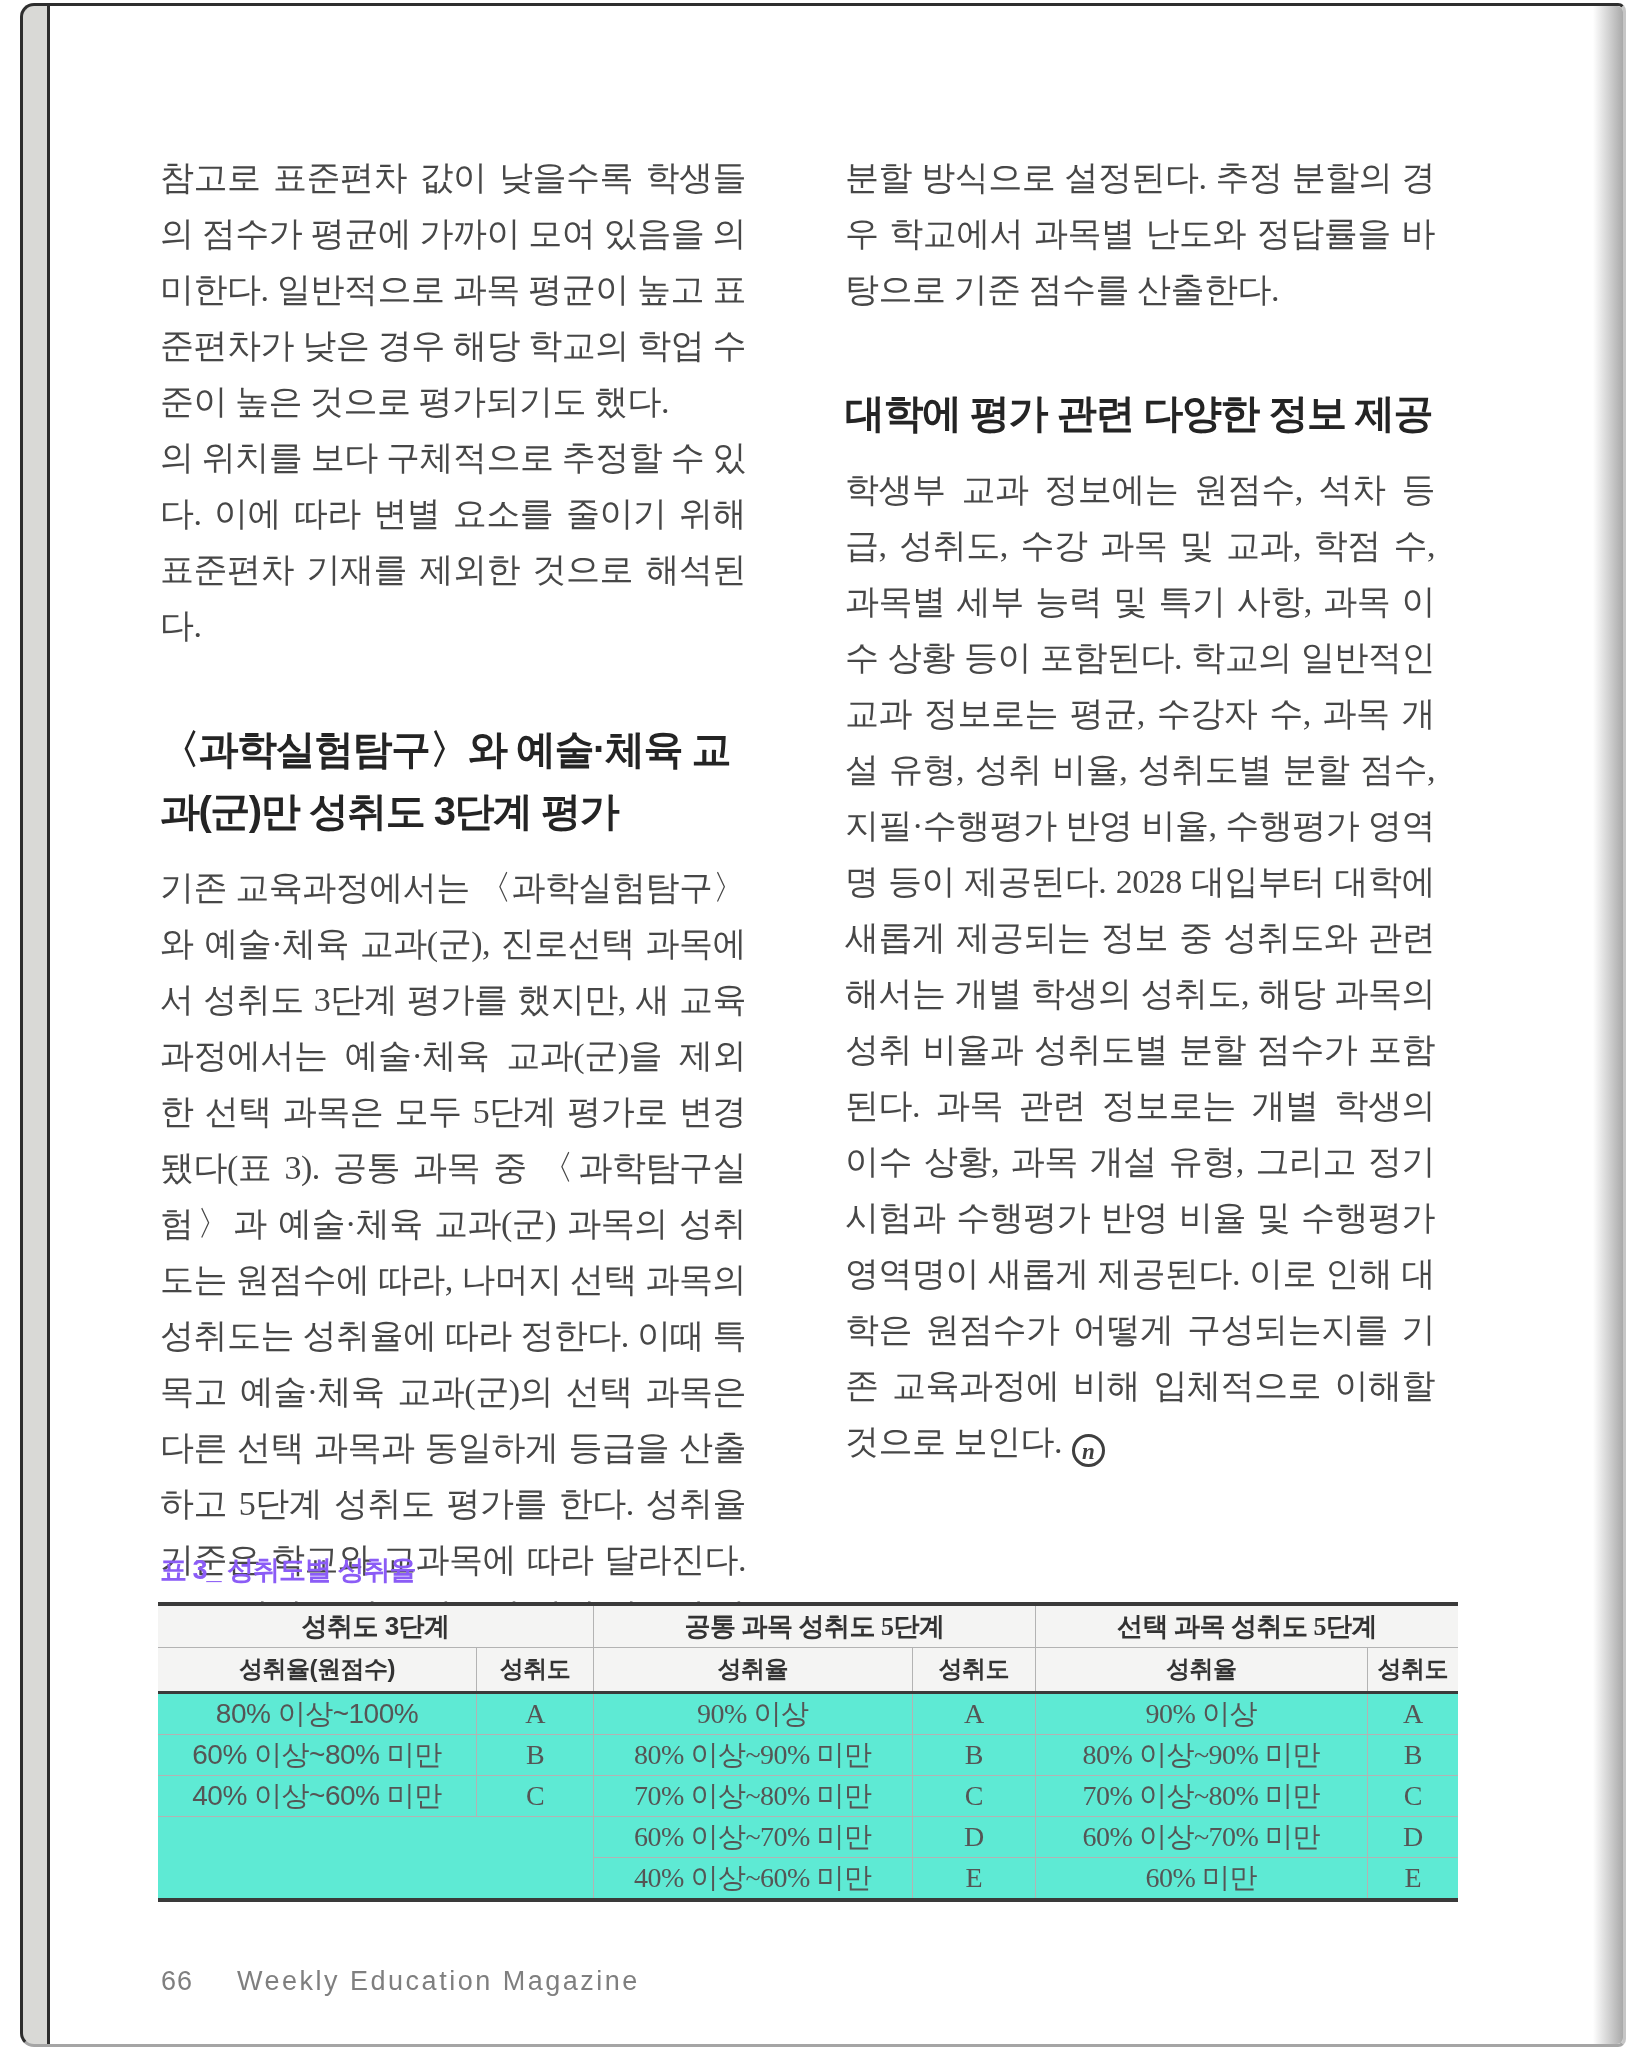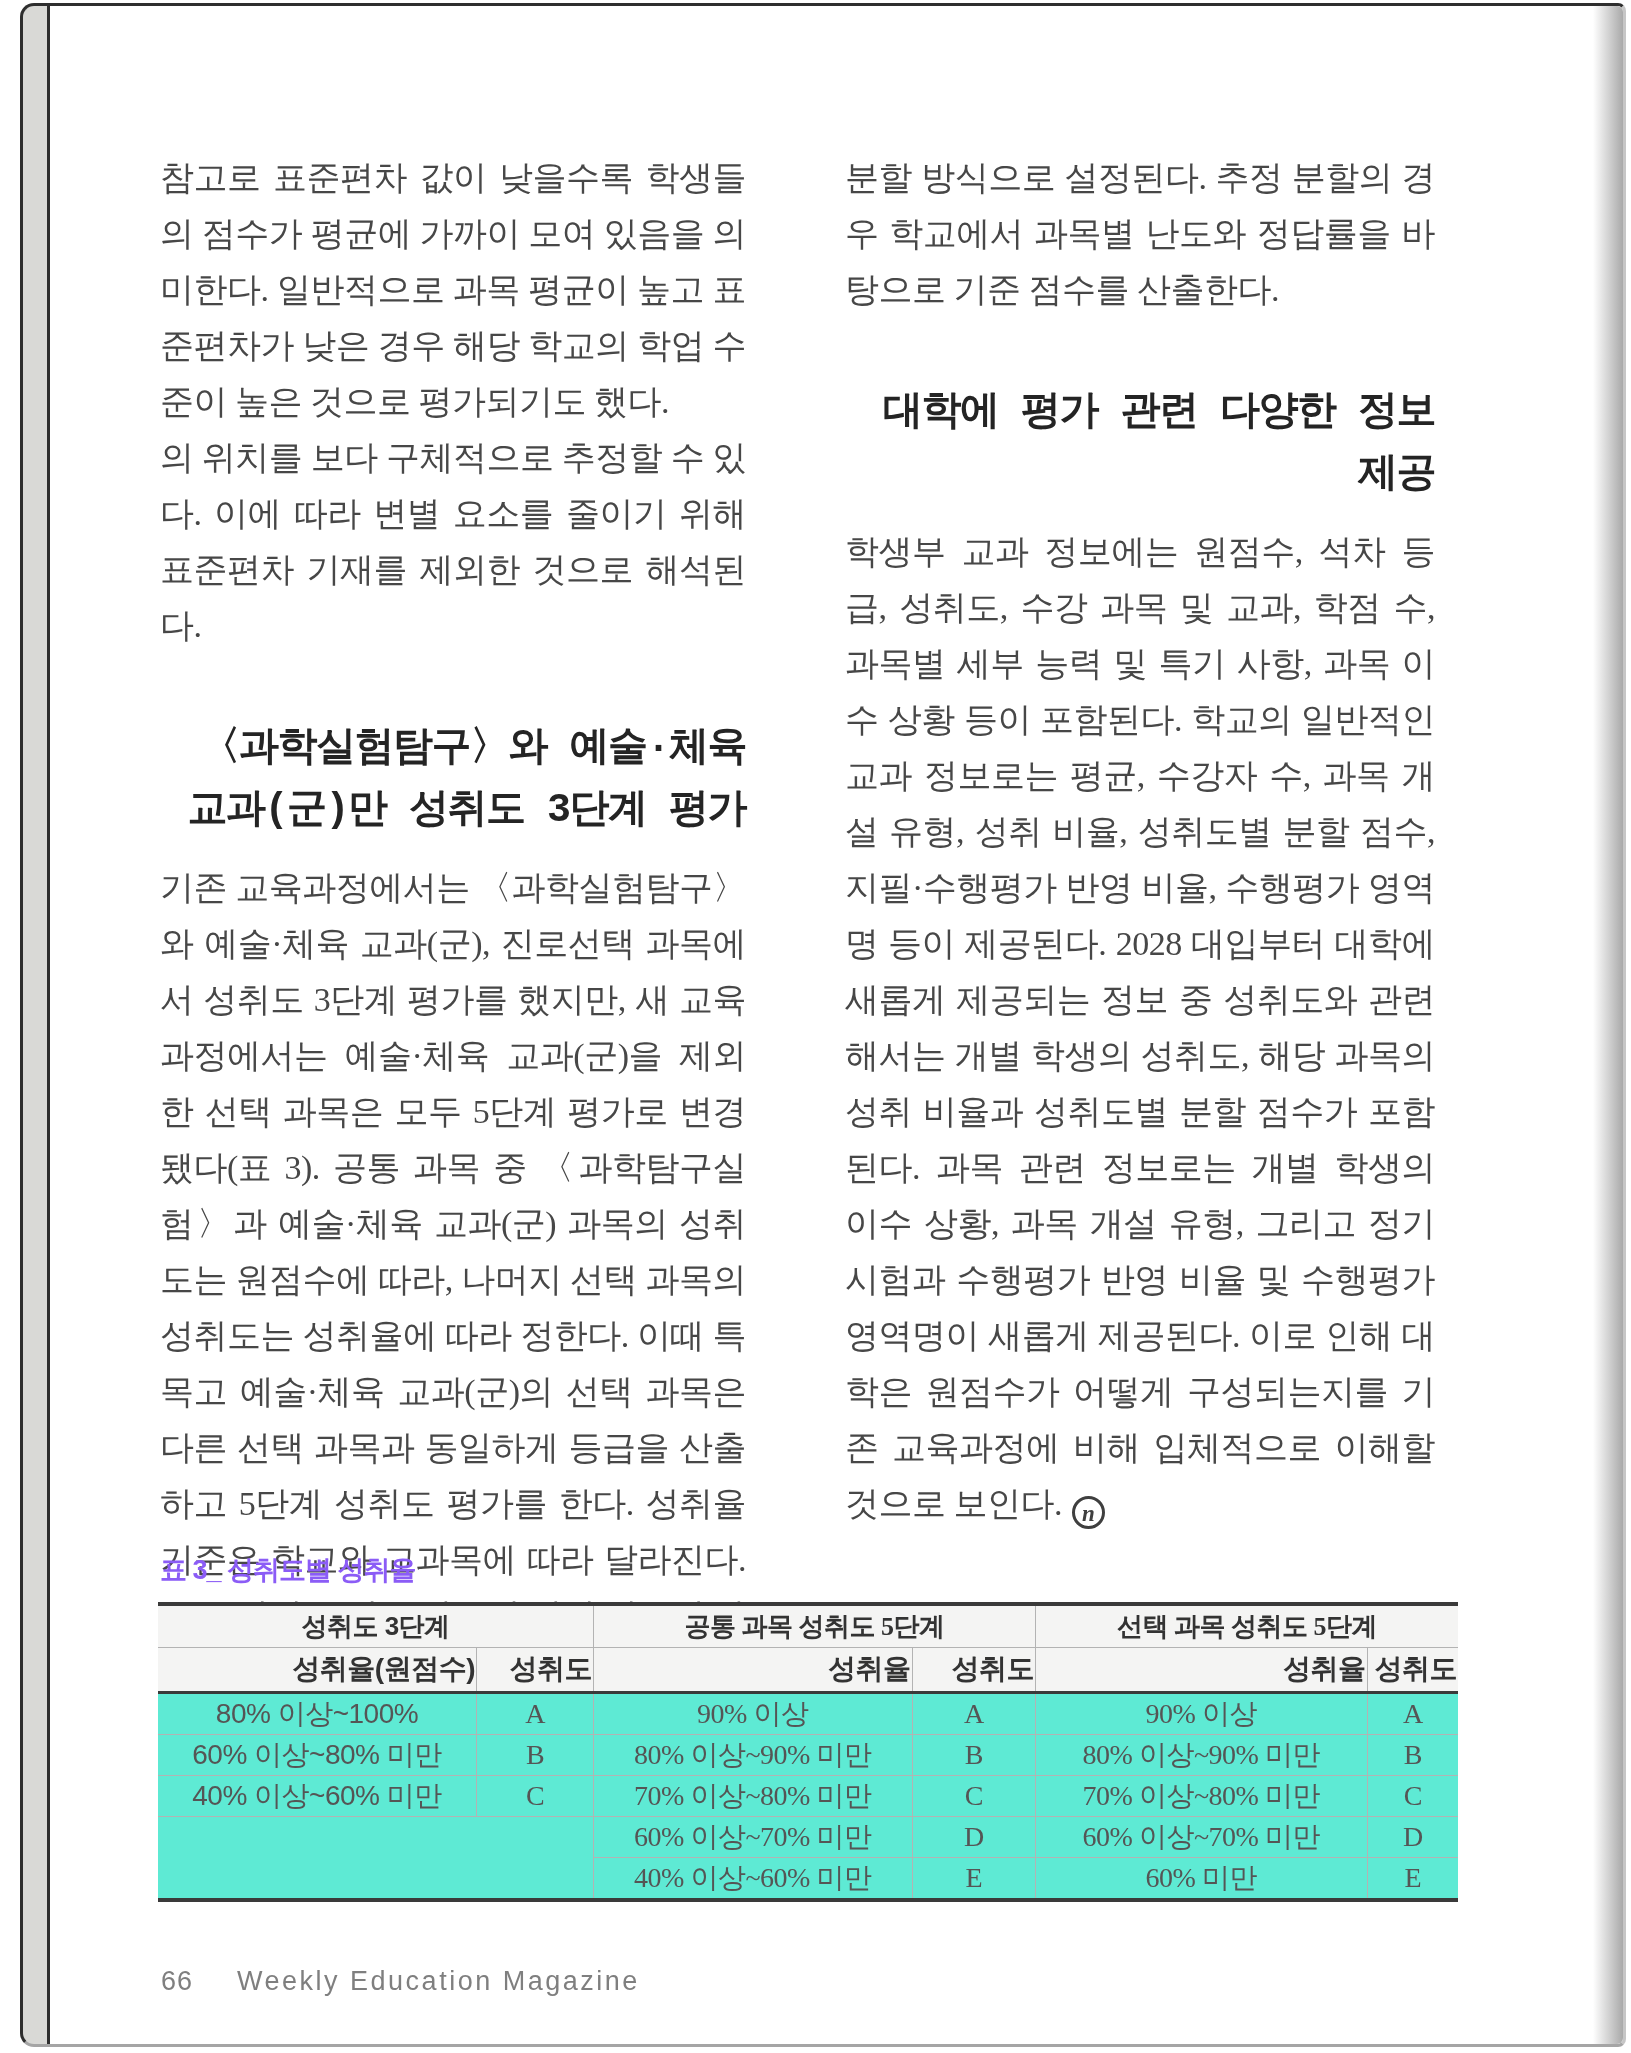--- a/index.html
+++ b/index.html
@@ -47,25 +47,24 @@
   p.body-text{
     margin:0;
     font-family:"Liberation Serif", serif;
     font-size:34px;line-height:56px;
     color:var(--text-body);
     text-align:justify;
     letter-spacing:-0.5px;
   }
   h2.section-heading{
     margin:64px 0 18px 0;
-    font-family:Liberation Mono, monospace;
+    font-family:Liberation Sans, sans-serif;
     font-size:40px;line-height:62px;font-weight:700;
     color:var(--text-heading);
     letter-spacing:-1.5px;
-    text-align:right;
   }
   .end-mark{
     display:inline-block;width:33px;height:33px;line-height:30px;
     border:3px solid #3f3f3f;border-radius:50%;
     text-align:center;
     font-family:"Liberation Serif", serif;
     font-style:italic;font-weight:700;font-size:23px;color:#3f3f3f;
     margin-left:10px;vertical-align:-6px;
     letter-spacing:0;
   }
@@ -85,22 +84,22 @@
     background:var(--table-header-bg);
     border-top:4px solid var(--table-border-dark);
     border-bottom:1px solid var(--table-border-light);
     font-size:26px;font-weight:700;color:#333333;
     letter-spacing:-0.5px;vertical-align:middle;
   }
   tr.colhead-row th{
     height:45px;
     background:var(--table-header-bg);
     border-bottom:3px solid var(--table-border-dark);
-    font-size:28px;font-weight:700;color:#333333;
-    letter-spacing:-0.5px;text-align:right;vertical-align:middle;
+    font-size:24px;font-weight:700;color:#333333;
+    letter-spacing:-0.5px;text-align:center;vertical-align:middle;
   }
   tbody td{
     height:41px;
     font-size:28px;color:var(--table-text);
     text-align:center;vertical-align:middle;
     border-bottom:1px solid var(--table-border-light);
     letter-spacing:-0.5px;
     background:#5eead4;
   }
   .vline{border-left:1px solid var(--table-border-light);font-family:Liberation Serif, serif;}

